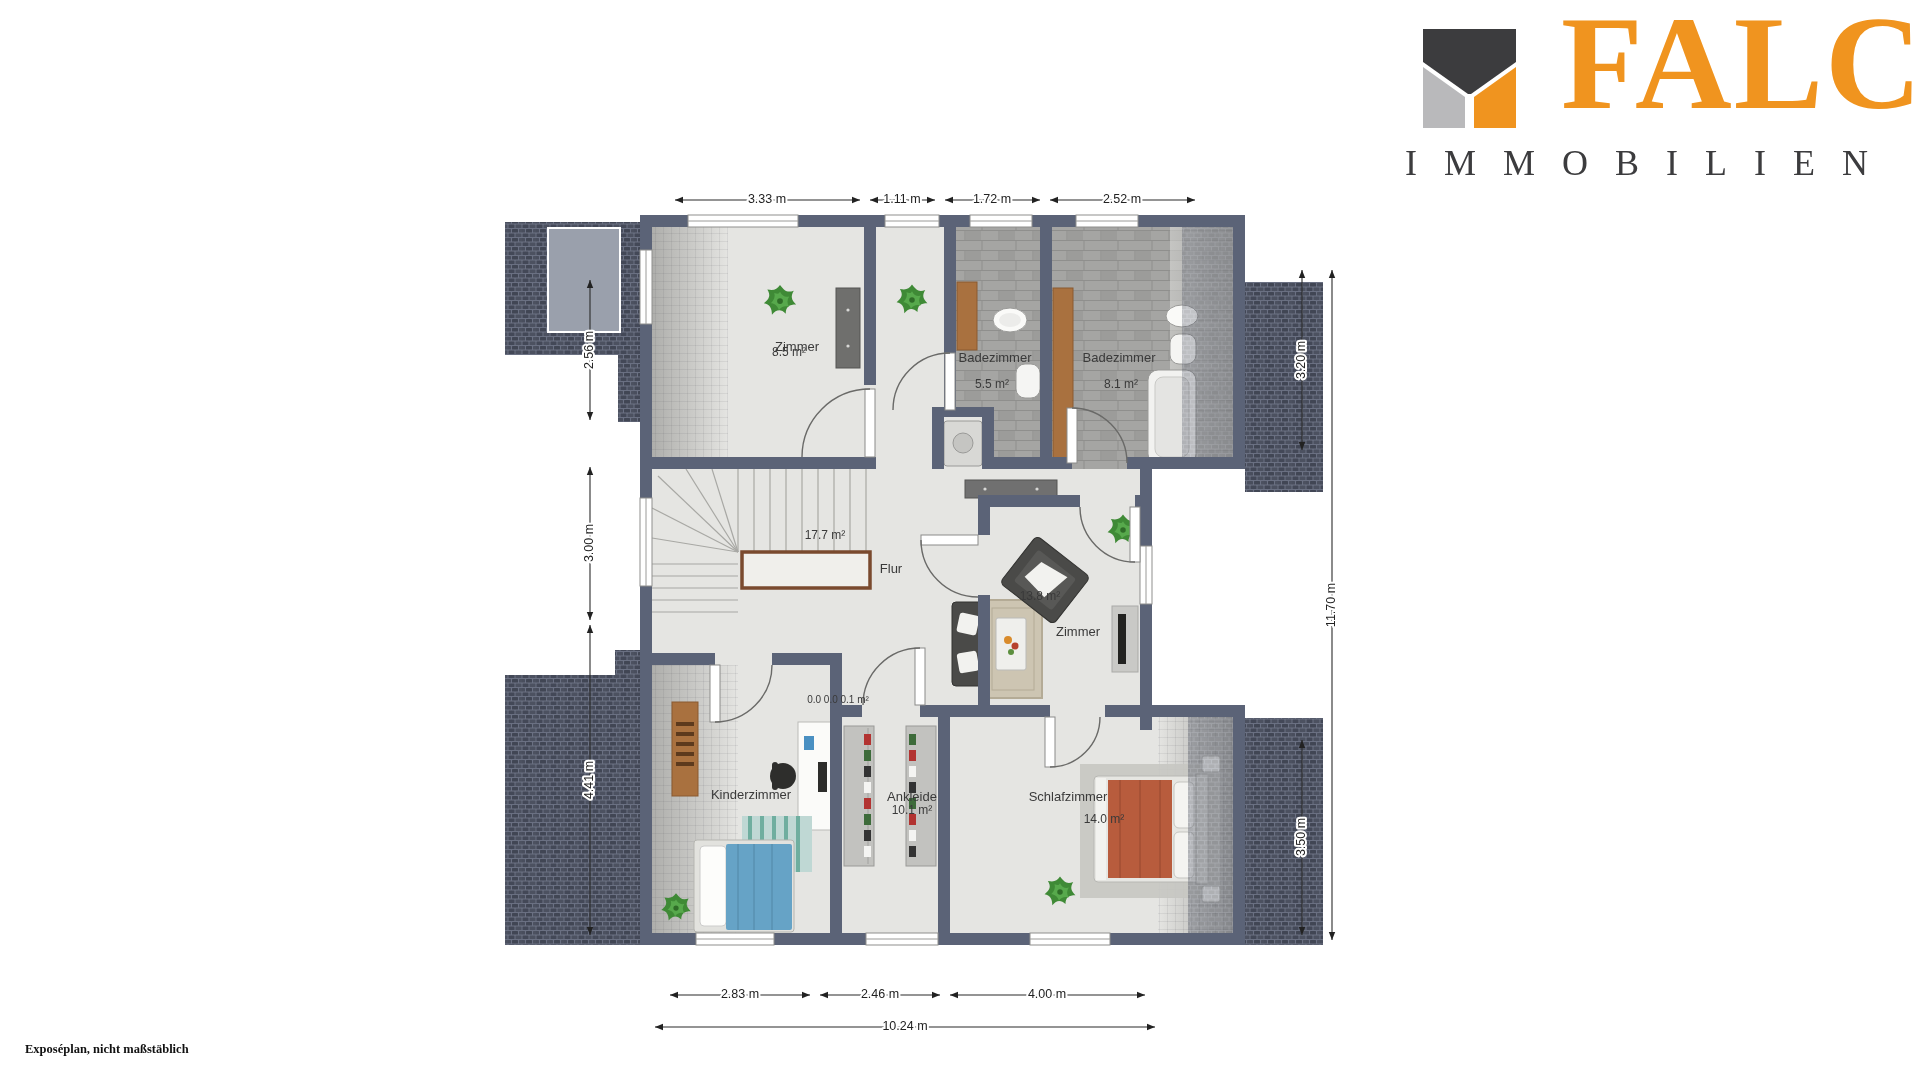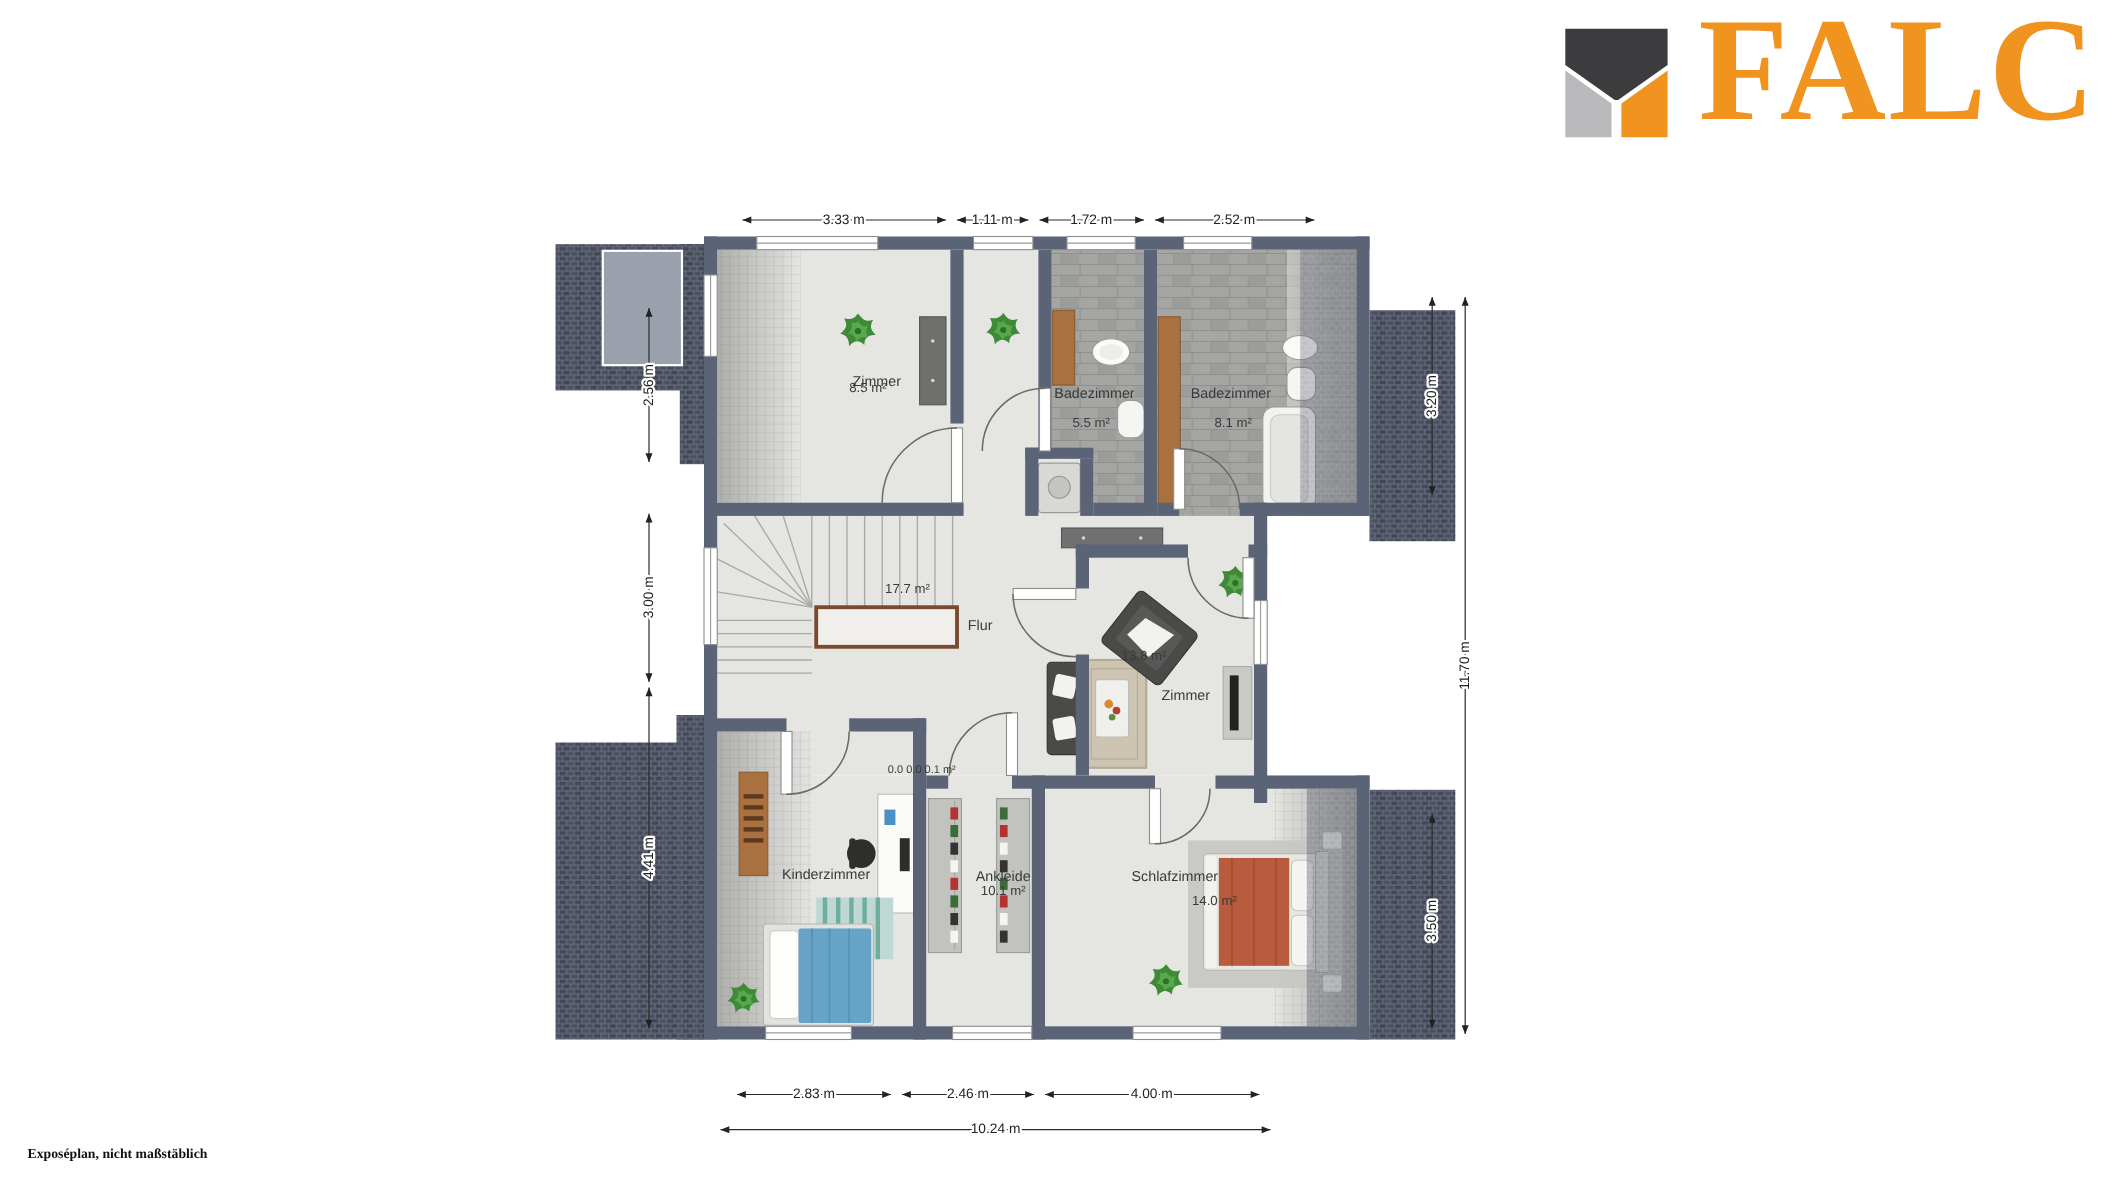--- a/index.html
+++ b/index.html
@@ -1,20 +1,20 @@
 <!DOCTYPE html>
 <html style="--brand_orange: #f0941f; --logo_dark: #3c3c3e; --logo_gray: #b9b9bb; --wall: #5b6377; --floor: #e5e5e2; --roof: #4a4f5c; --tile: #a5a5a3; --wood: #a9713f; --bed_orange: #b85c3d; --bed_blue: #66a3c6;"><head>
 <meta charset="utf-8">
 <style>
   html,body{margin:0;padding:0;background:#fff;}
   .page{position:relative;width:1920px;height:1080px;background:#fff;overflow:hidden;
         font-family:"Liberation Sans",sans-serif;}
   
   .logo{position:absolute;left:1405px;top:26px;width:510px;}
-  .logo-row{display:flex;align-items:flex-start;}
+  .logo-row{display:flex;align-items:center;gap:17px;}
   .logo-mark{margin-left:16px;flex:0 0 auto;}
   .logo-word{font-family:"Liberation Serif",serif;font-weight:600;font-size:134px;line-height:1;
              color:var(--brand_orange);letter-spacing:2px;margin-left:26px;margin-top:-30px;}
   .logo-sub{font-family:"Liberation Serif",serif;font-weight:400;font-size:36px;
             color:var(--logo_dark);letter-spacing:27px;margin-top:12px;white-space:nowrap;}
   
   .footer-note{position:absolute;left:25px;top:1042px;font-size:12.5px;font-weight:700;color:#111;font-family:Liberation Serif, serif;}
   
   .plan{position:absolute;left:480px;top:170px;}
   .wall{fill:var(--wall);}
@@ -38,20 +38,21 @@
 
   <div class="logo">
     <div class="logo-row">
       <svg class="logo-mark" width="97" height="99" viewBox="0 0 97 99">
         <polygon points="2,0 95,0 95,33 50,65 47,65 2,33" fill="#3c3c3e"></polygon>
         <polygon points="2,38 44,68 44,99 2,99" fill="#b9b9bb"></polygon>
         <polygon points="53,68 95,38 95,99 53,99" fill="#f0941f"></polygon>
       </svg>
       <div class="logo-word">FALC</div>
     </div>
+    <div class="logo-sub">IMMOBILIEN</div>
   </div>
 
   <svg class="plan" width="880" height="890" viewBox="0 0 880 890">
     <defs>
       <pattern id="shingles" width="14" height="9" patternUnits="userSpaceOnUse">
         <rect width="14" height="9" fill="#6a7082"></rect>
         <rect x="0.5" y="0.5" width="6" height="3.6" rx="0.5" fill="#434857"></rect>
         <rect x="7.5" y="0.5" width="6" height="3.6" rx="0.5" fill="#4c5160"></rect>
         <rect x="-3" y="5" width="6" height="3.6" rx="0.5" fill="#494e5d"></rect>
         <rect x="4" y="5" width="6" height="3.6" rx="0.5" fill="#414654"></rect>

